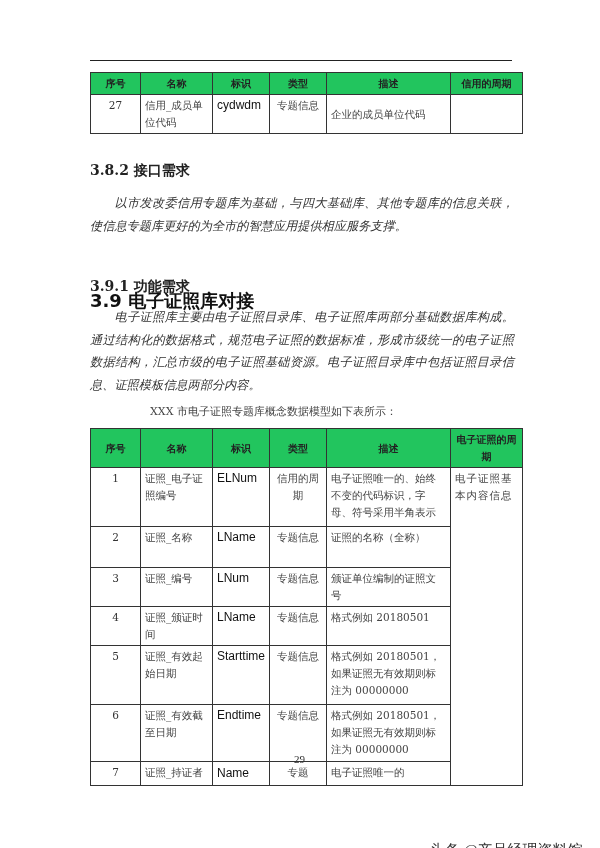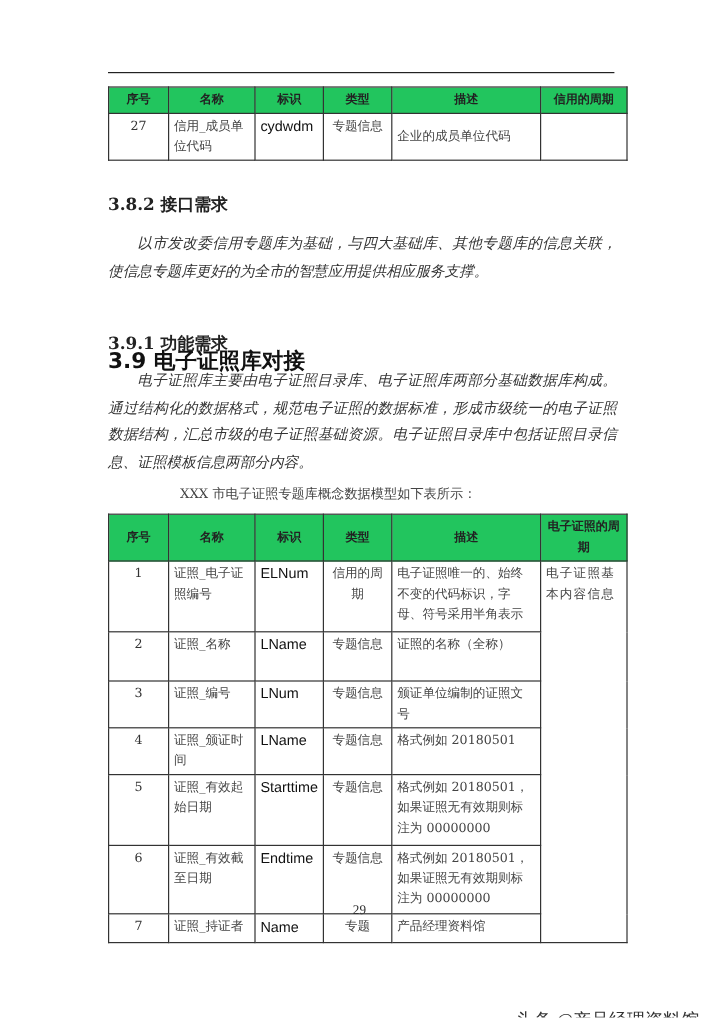--- a/index.html
+++ b/index.html
@@ -124,19 +124,19 @@
     <td class="name">证照_有效截至日期</td>
     <td class="id">Endtime</td>
     <td class="type">专题信息</td>
     <td class="desc">格式例如 20180501，如果证照无有效期则标注为 00000000</td>
   </tr>
   <tr style="height:24px">
     <td class="num">7</td>
     <td class="name">证照_持证者</td>
     <td class="id" style="padding-top:3px">Name</td>
     <td class="type">专题</td>
-    <td class="desc">产品经理资料馆</td>
+    <td class="desc">电子证照唯一的</td>
   </tr>
 </tbody>
   </table>
 
 <div class="page-num">29</div>
 <div class="watermark">头条 @产品经理资料馆</div>
 
 </body></html>

